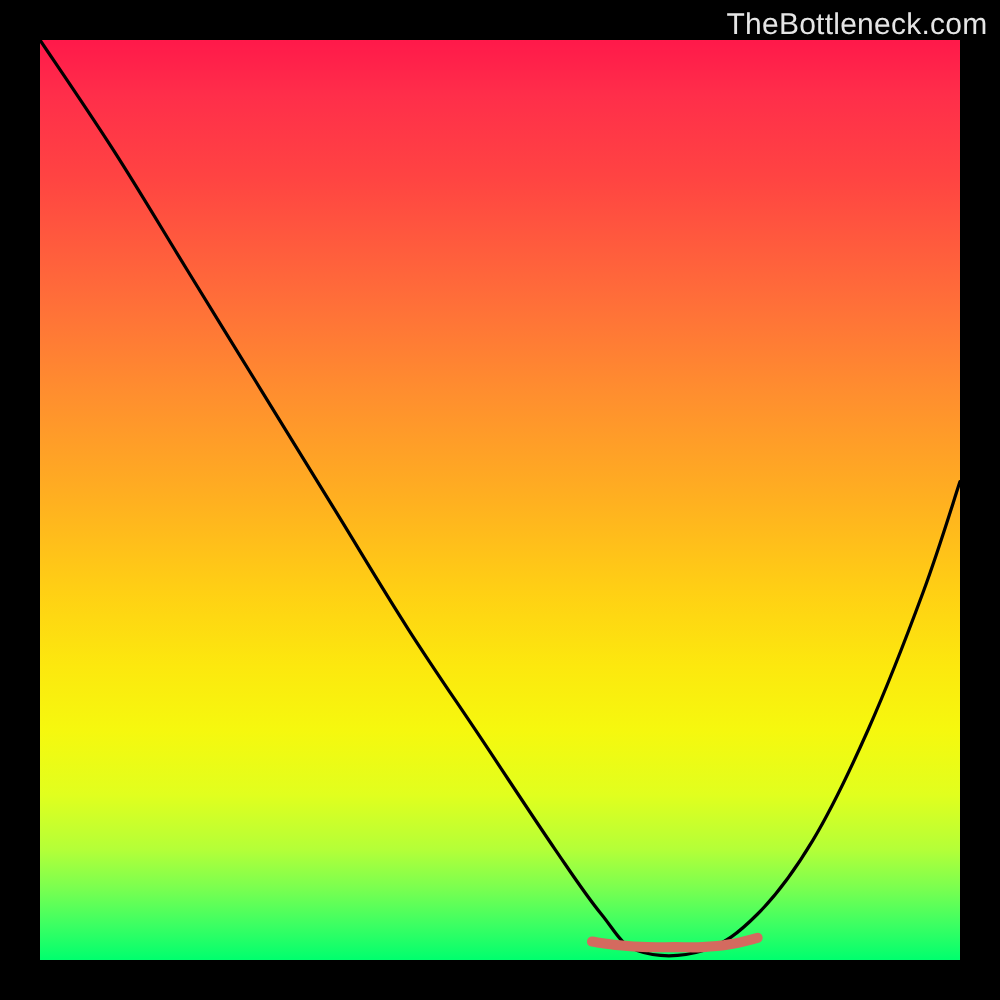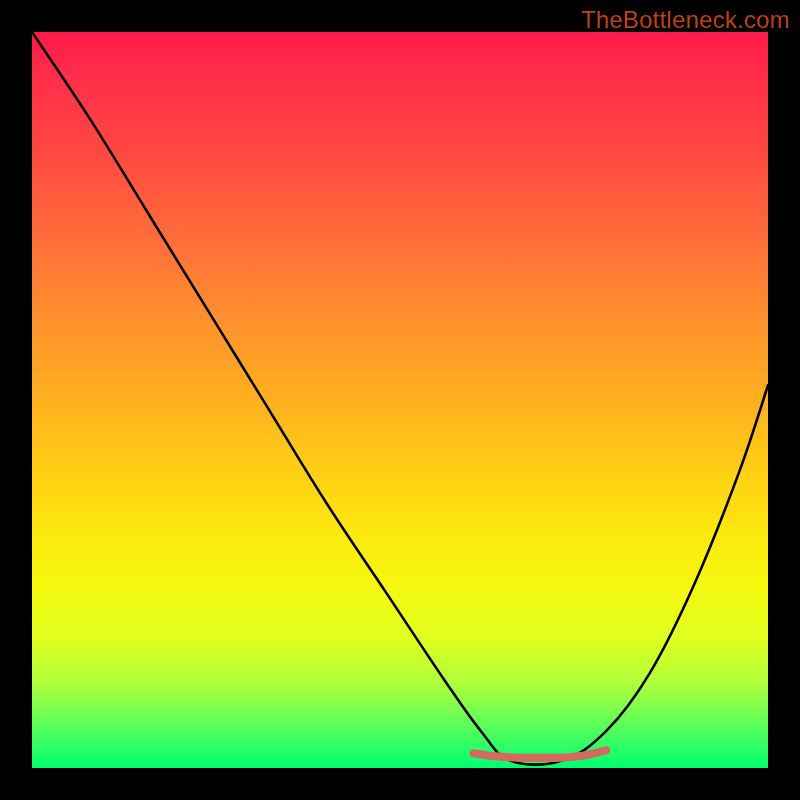--- a/index.html
+++ b/index.html
@@ -14,21 +14,21 @@
   .frame {
     position: relative;
     width: 800px;
     height: 800px;
     background: #000;
   }
   .watermark {
     position: absolute;
     top: 6px;
     right: 10px;
-    color: #c2410c;
+    color: #e5e5e5;
     font-size: 24px;
     font-weight: 500;
     letter-spacing: 0.2px;
     z-index: 5;
   }
   .plot-outer {
     position: absolute;
     left: 32px;
     top: 32px;
     width: 736px;

